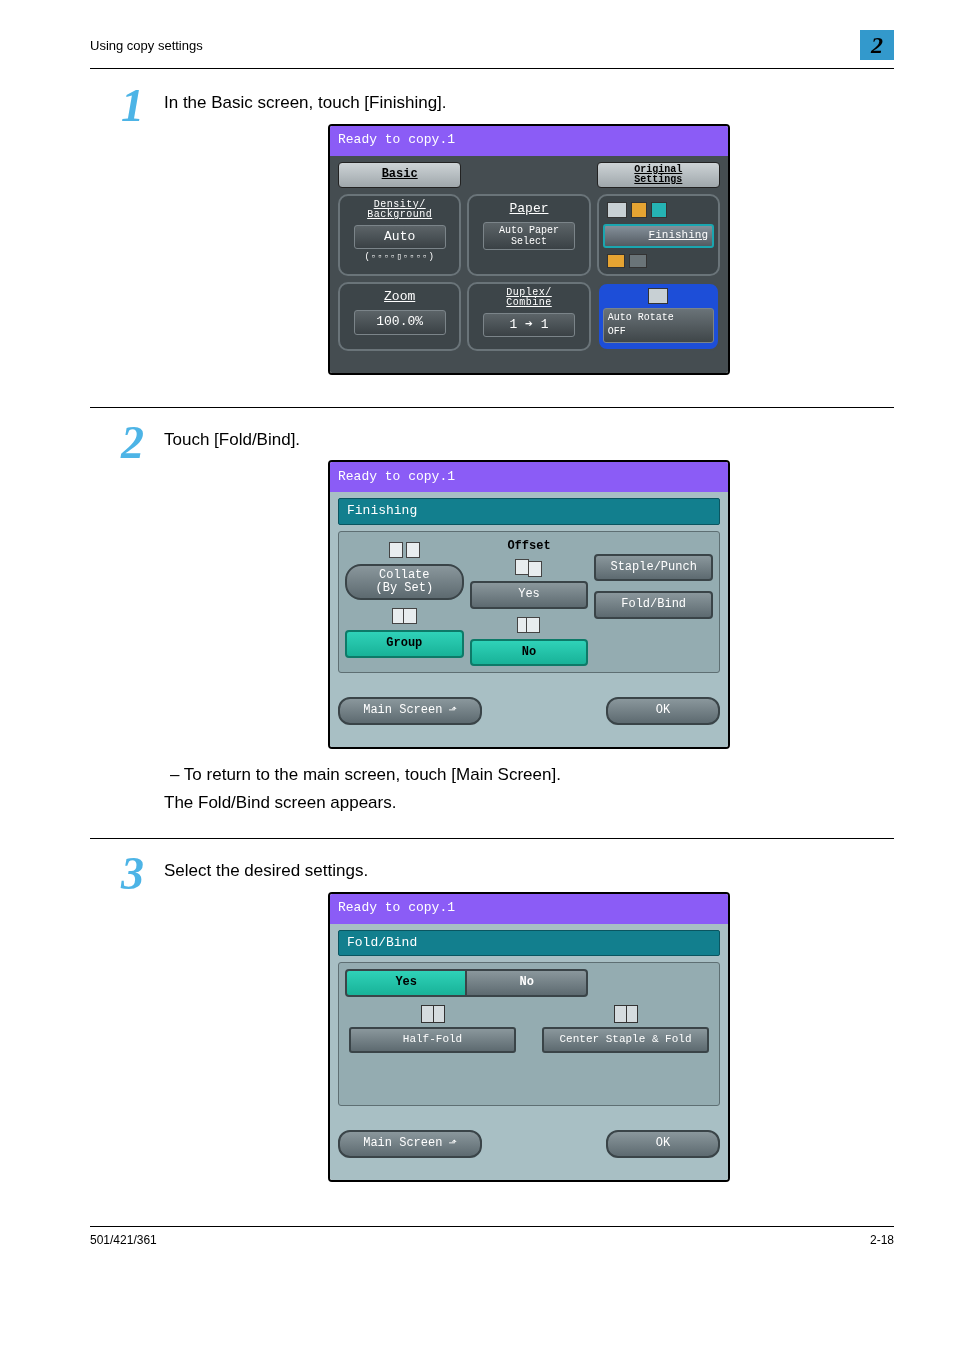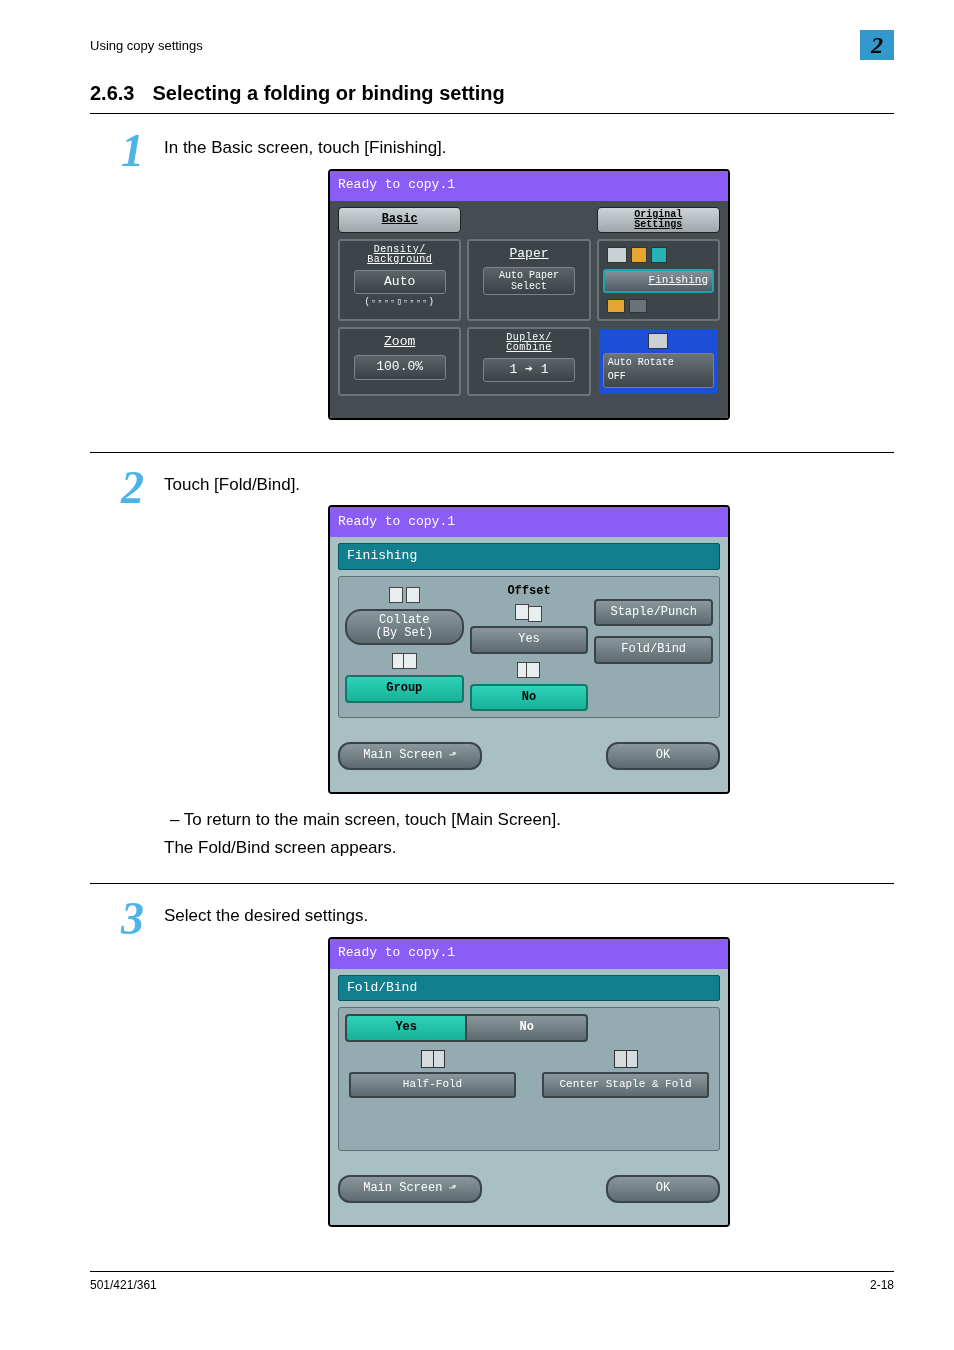--- a/index.html
+++ b/index.html
@@ -92,21 +92,21 @@
     border: 1px solid #222;
     border-radius: 4px;
     text-align: center;
     padding: 3px 0;
     font-weight: bold;
     font-size: 12px;
     text-decoration: underline;
   }
   .cell {
     border: 2px solid #6a7479;
-    border-radius: 3px;
+    border-radius: 10px;
     background: #3d4549;
     padding: 4px 4px 6px 4px;
     text-align: center;
     min-height: 58px;
     box-sizing: border-box;
   }
   .cell .hdr { font-size: 10px; line-height: 1.05; text-decoration: underline; letter-spacing: 0.5px; }
   .cell .btn {
     margin-top: 4px;
     background: linear-gradient(#5c6468,#3a4145);
@@ -250,23 +250,20 @@
 </head>
 <body>
 
 <div class="page">
 
   <div class="header-row">
     <span>Using copy settings</span>
     <span class="chapter-badge">2</span>
   </div>
 
-  <h2 class="section-title">
-    <span class="num">2.6.3</span><span>Selecting a folding or binding setting</span>
-  </h2>
   <hr class="rule">
 
   <div class="step">
     <div class="step-num">1</div>
     <div class="step-body">
       <p>In the Basic screen, touch [Finishing].</p>
 
       <div class="screen s1">
         <div class="titlebar">
           <span>Ready to copy.</span>

